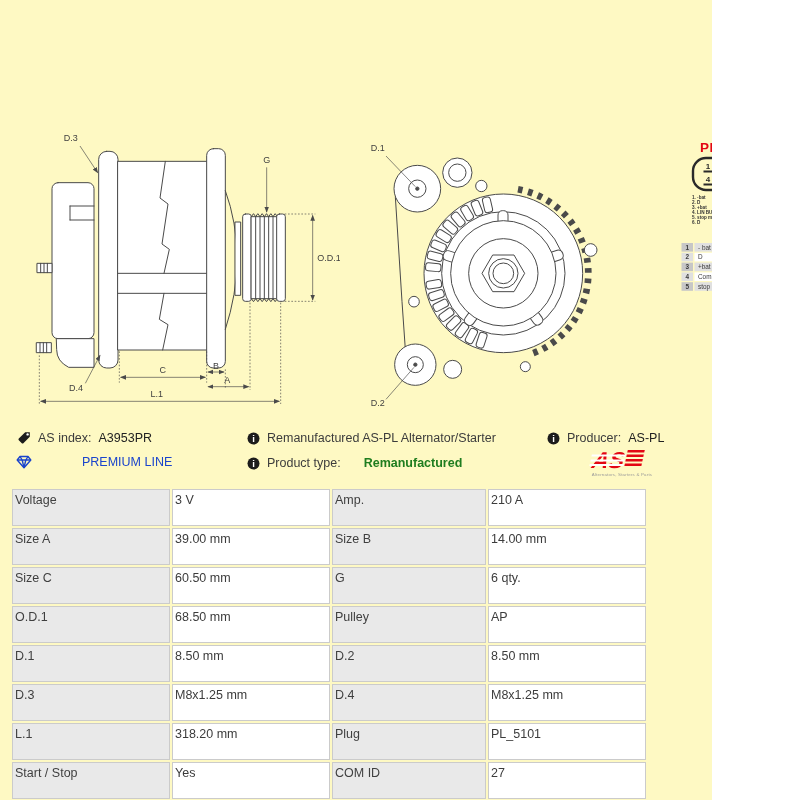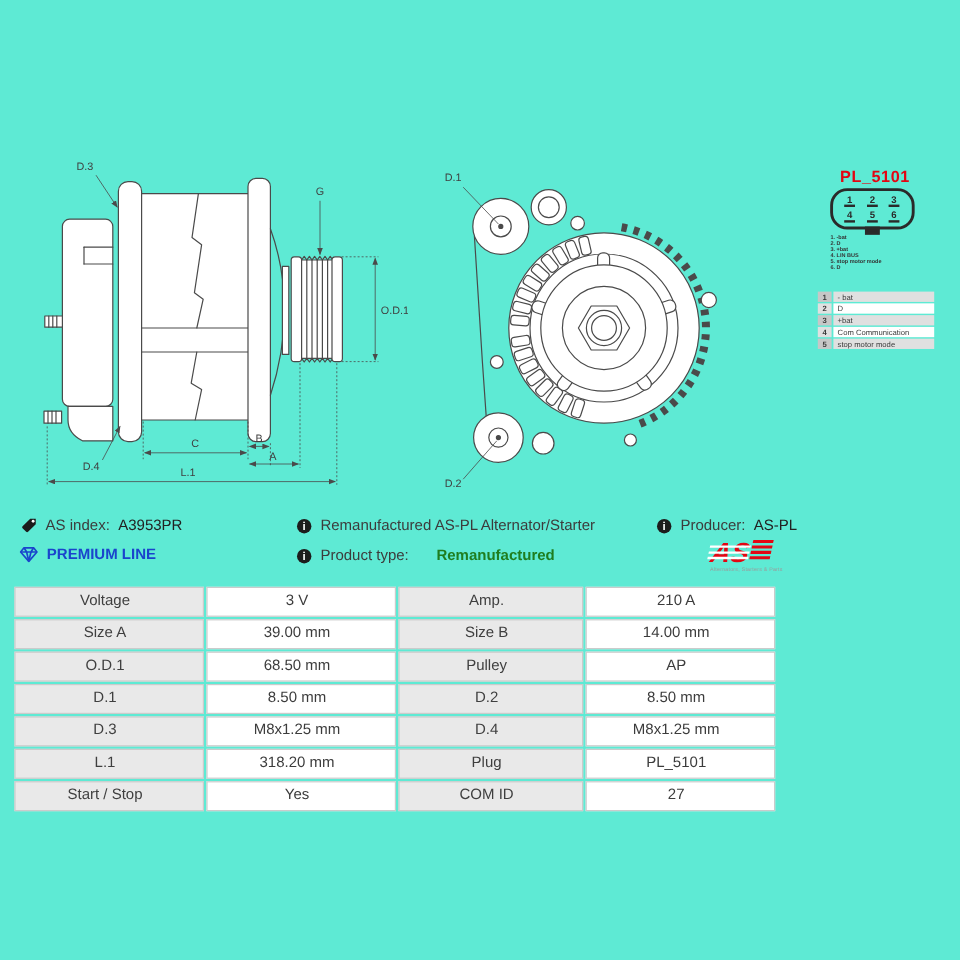--- a/index.html
+++ b/index.html
@@ -1,31 +1,31 @@
 <!DOCTYPE html>
 <html><head>
 <meta charset="utf-8">
 <style>
   html,body{margin:0;padding:0;background:#fff;}
-  #page{position:relative;width:800px;height:800px;background:#5eead4;overflow:hidden;
+  #page{position:relative;width:712px;height:800px;background:#fef9c3;overflow:hidden;
         font-family:"Liberation Sans",sans-serif;color:#3e3e3e;}
   .abs{position:absolute;}
 
   
   .inforow{position:absolute;display:flex;align-items:center;gap:7px;white-space:nowrap;
            font-size:12.5px;color:#3c3c3c;}
   .b{font-weight:normal;color:#222;}
-  .premium{color:#1a44cc;font-weight:bold;}
+  .premium{color:#1a44cc;font-weight:normal;margin-left:43px;}
   .green{color:#1f7d1f;font-weight:bold;margin-left:16px;}
 
   
   table.spec{position:absolute;left:10px;top:487px;border-collapse:separate;border-spacing:2px;
              table-layout:fixed;width:638px;font-size:12.5px;}
-  table.spec td{height:19px;border:1px solid #cbcbcb;text-align:center;vertical-align:middle;
-                padding:0 9px 4px 2px;overflow:hidden;}
+  table.spec td{height:19px;border:1px solid #cbcbcb;text-align:left;vertical-align:middle;
+                padding:0 9px 16px 2px;overflow:hidden;}
   td.lab{background:#e9e9e9;color:#3f3f3f;}
   td.val{background:#fff;color:#3c3c3c;}
 
   svg text{font-family:"Liberation Sans",sans-serif;}
   .dimtxt{fill:#3f3f3f;font-size:27px;}
 </style>
 </head>
 <body>
 
 <div id="page">
@@ -302,20 +302,26 @@
         <td class="lab">Amp.</td>
         <td class="val">210 A</td>
       </tr>
       <tr>
         <td class="lab">Size A</td>
         <td class="val">39.00 mm</td>
         <td class="lab">Size B</td>
         <td class="val">14.00 mm</td>
       </tr>
       <tr>
+        <td class="lab">Size C</td>
+        <td class="val">60.50 mm</td>
+        <td class="lab">G</td>
+        <td class="val">6 qty.</td>
+      </tr>
+      <tr>
         <td class="lab">O.D.1</td>
         <td class="val">68.50 mm</td>
         <td class="lab">Pulley</td>
         <td class="val">AP</td>
       </tr>
       <tr>
         <td class="lab">D.1</td>
         <td class="val">8.50 mm</td>
         <td class="lab">D.2</td>
         <td class="val">8.50 mm</td>

